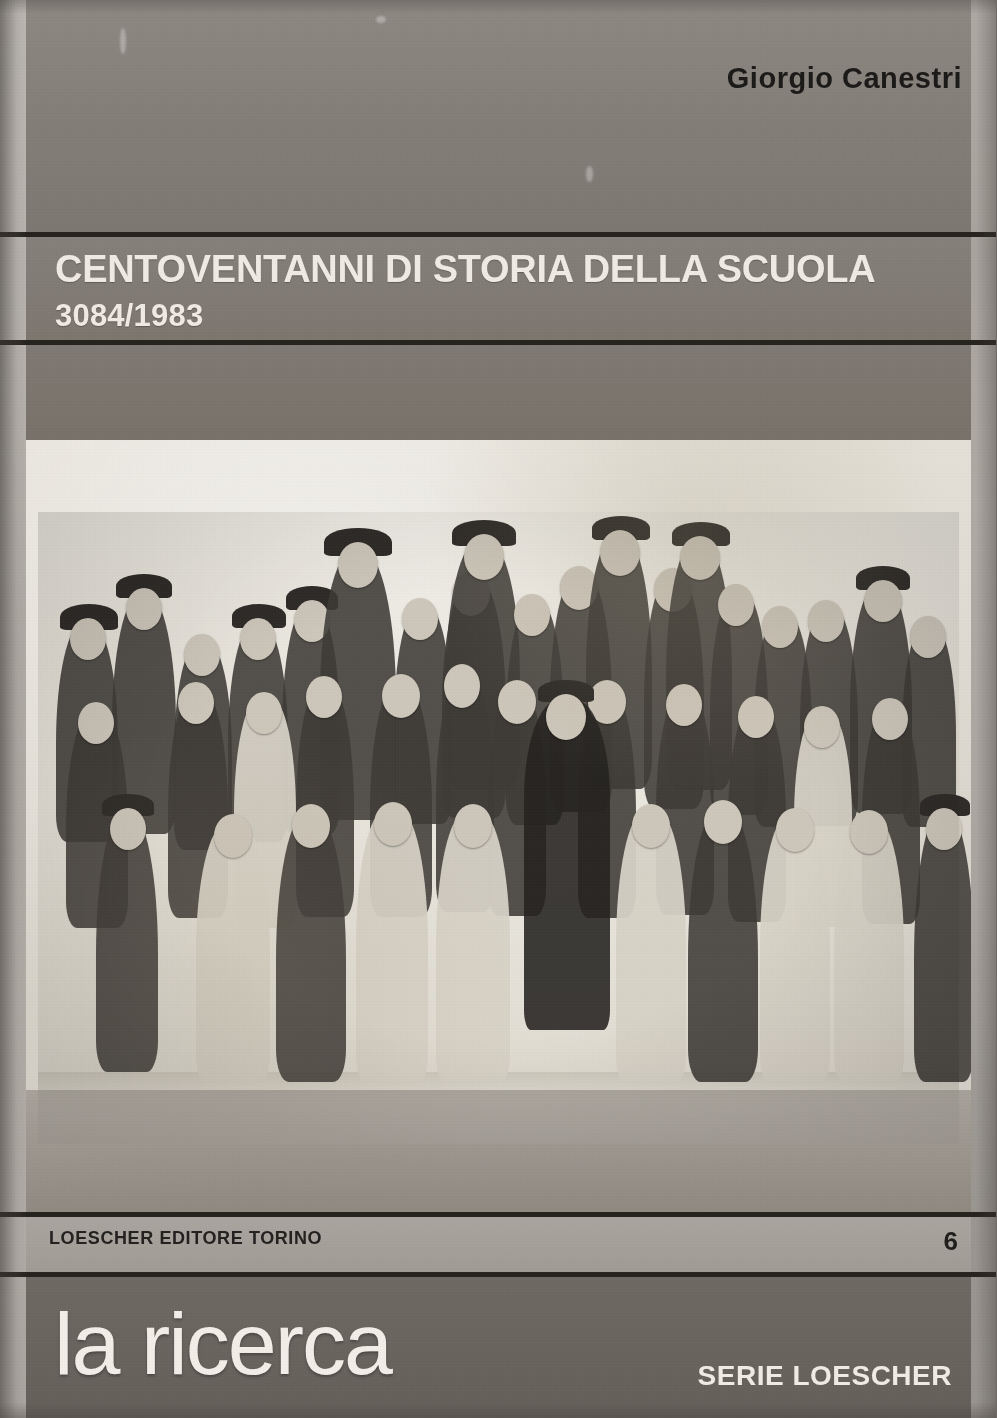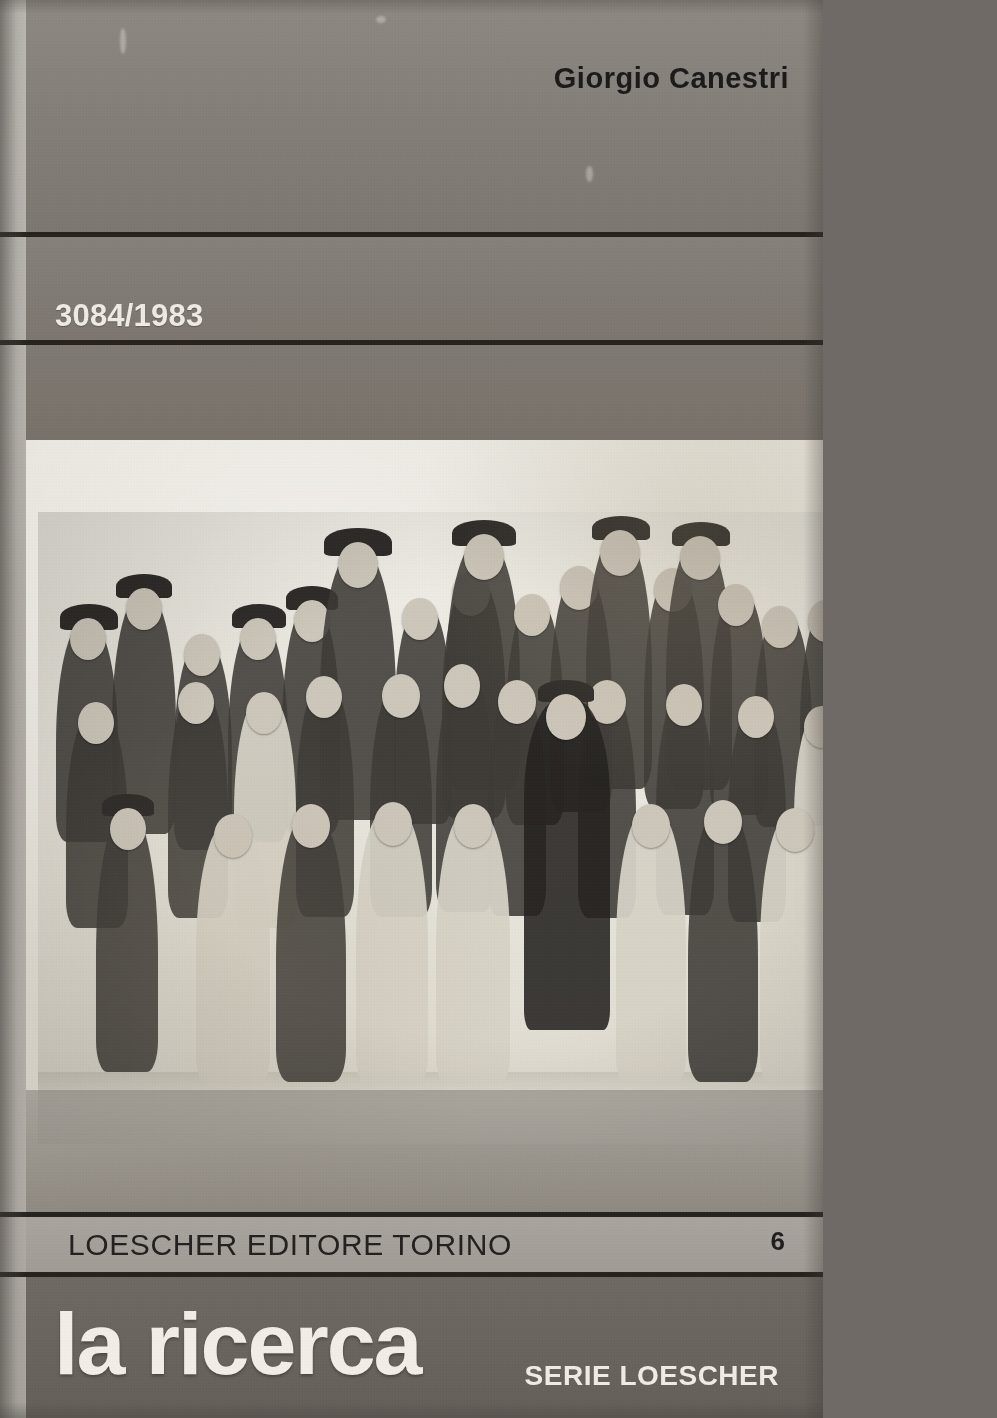--- a/index.html
+++ b/index.html
@@ -9,21 +9,21 @@
   }
   body {
     width: 997px;
     height: 1418px;
     overflow: hidden;
     font-family: "Liberation Sans", sans-serif;
   }
 
   #cover {
     position: relative;
-    width: 823px;
+    width: 996px;
     height: 1418px;
     background: #ef4444;
     overflow: hidden;
   }
 
   
   #paper-texture {
     position: absolute;
     inset: 0;
     background:
@@ -219,25 +219,25 @@
   #publisher-band {
     position: absolute;
     left: 26px;
     top: 1217px;
     width: 945px;
     height: 55px;
     background: linear-gradient(180deg, #a9a49d 0%, #a09b94 100%);
   }
   #publisher-name {
     position: absolute;
-    left: 68px;
+    left: 49px;
     top: 1228px;
     color: #232020;
-    font-size: 30px;
-    font-weight: normal;
+    font-size: 18px;
+    font-weight: bold;
     letter-spacing: 0.6px;
     white-space: nowrap;
   }
   #series-number {
     position: absolute;
     right: 38px;
     top: 1226px;
     color: #201e1d;
     font-size: 26px;
     font-weight: bold;
@@ -251,21 +251,21 @@
     width: 945px;
     height: 141px;
     background: linear-gradient(180deg, #6f6963 0%, #655f59 100%);
   }
   #series-title {
     position: absolute;
     left: 54px;
     top: 1300px;
     color: #f2eee7;
     font-size: 88px;
-    font-weight: bold;
+    font-weight: normal;
     letter-spacing: -2px;
     line-height: 1;
     text-shadow: 0 2px 3px rgba(0,0,0,0.3);
   }
   #series-kind {
     position: absolute;
     right: 44px;
     bottom: 26px;
     color: #f0ece5;
     font-size: 28px;
@@ -297,20 +297,21 @@
 <div id="cover">
 
   <div id="paper-texture"></div>
 
   <div class="band" id="author-band"></div>
   <div id="author-name">Giorgio  Canestri</div>
 
   <div class="rule" id="rule-1"></div>
 
   <div class="band" id="title-band"></div>
+  <div id="title-main">CENTOVENTANNI DI STORIA DELLA SCUOLA</div>
   <div id="title-years">3084/1983</div>
 
   <div class="rule" id="rule-2"></div>
 
   <div class="band" id="sub-band"></div>
 
   <div id="photo-field">
     <div id="photo-inner">
 
       <div id="ground"></div>

